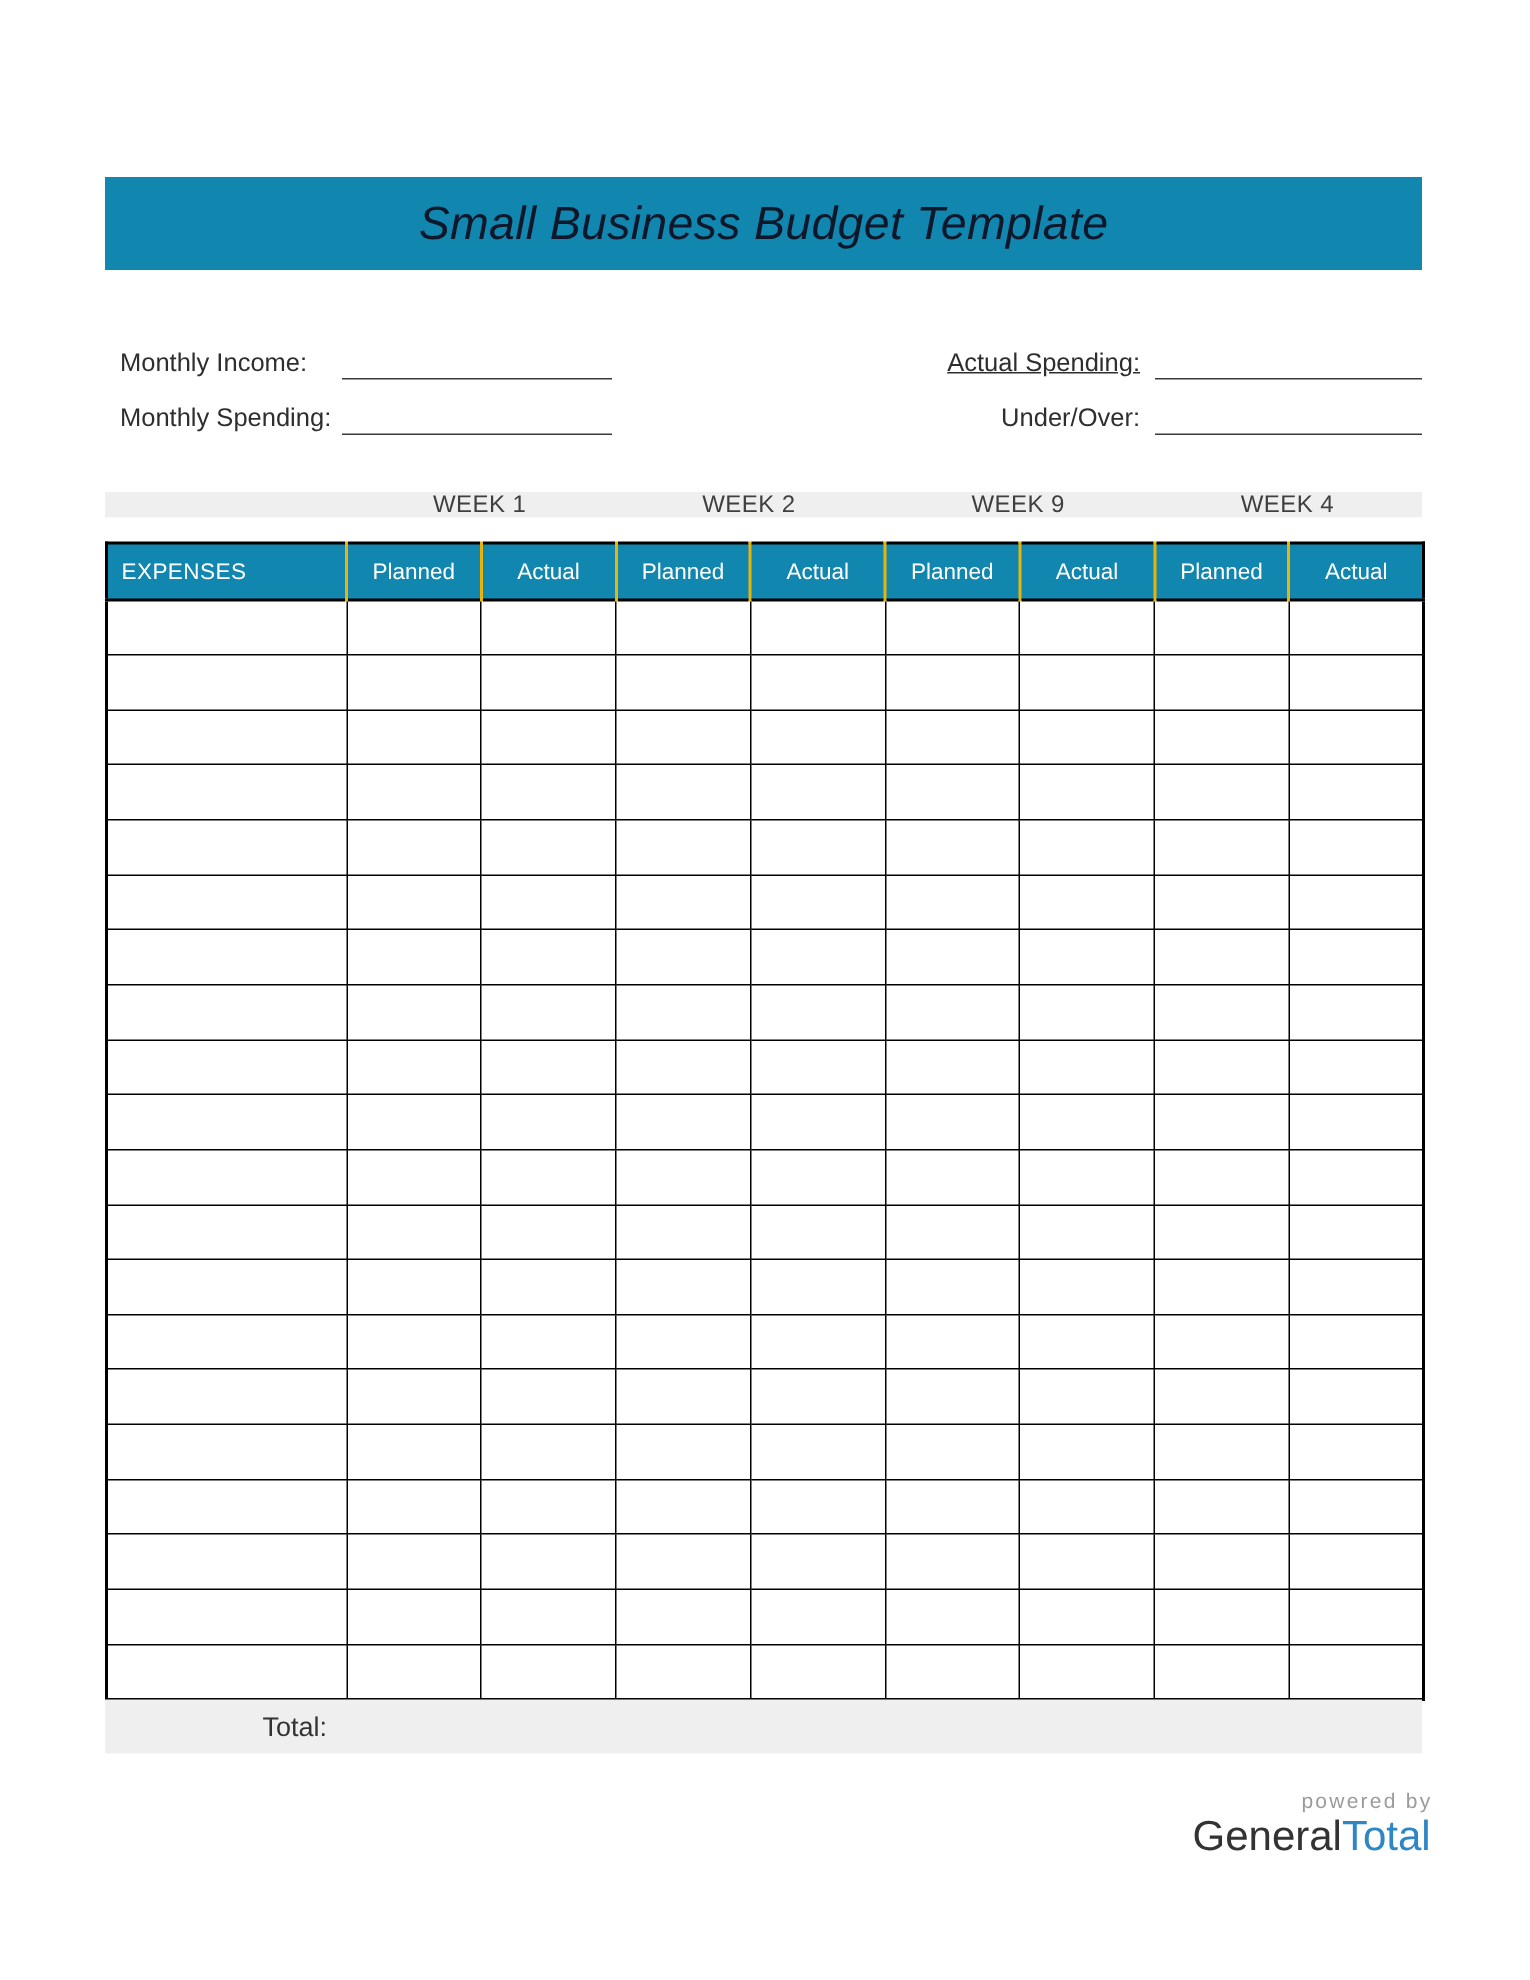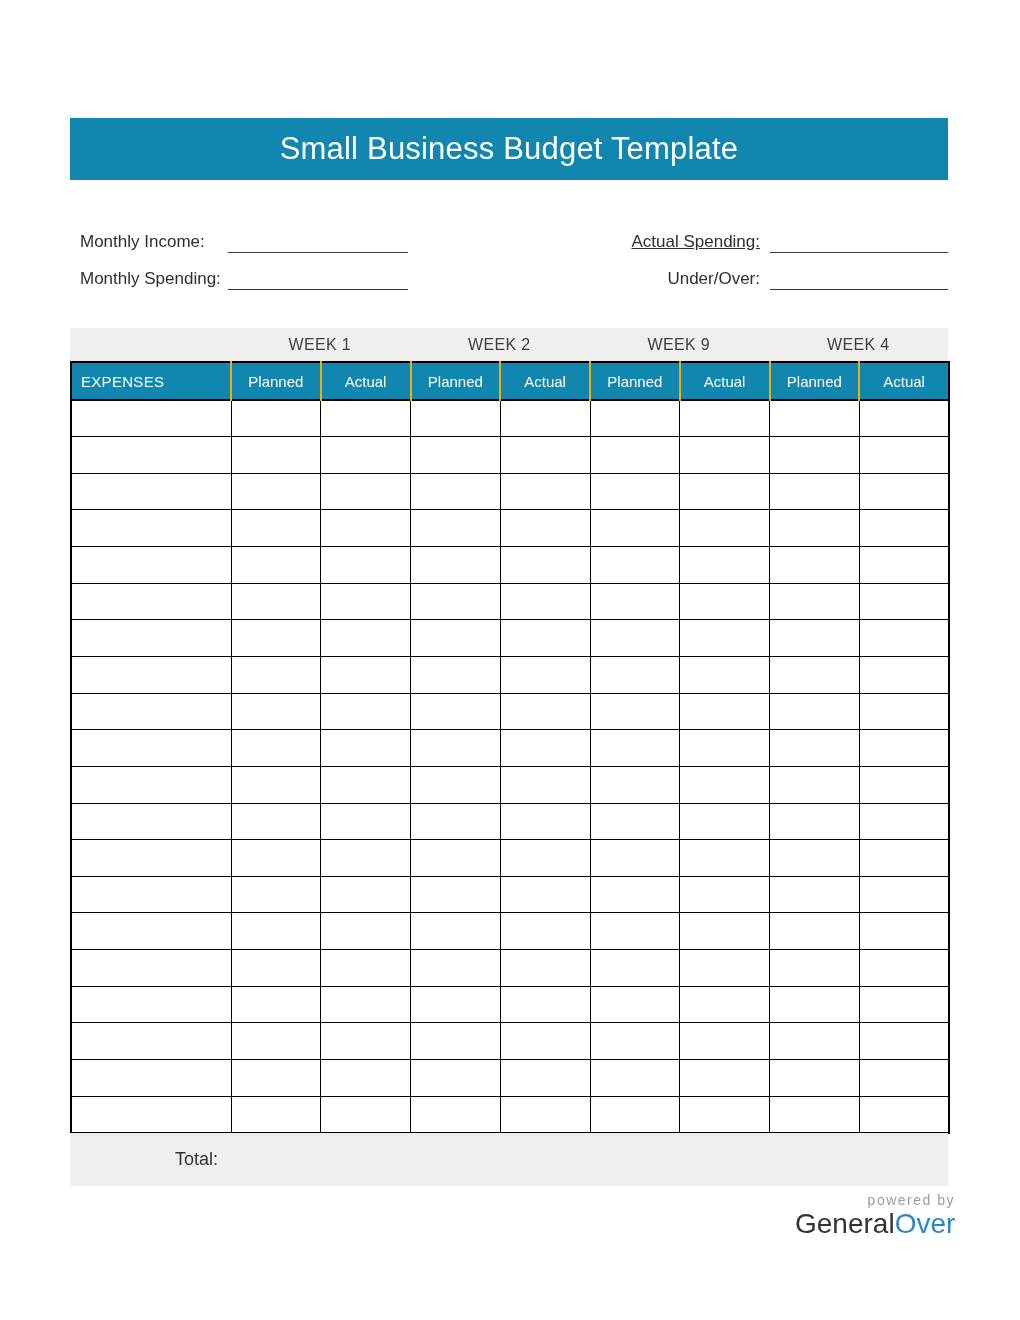--- a/index.html
+++ b/index.html
@@ -21,24 +21,25 @@
 
   
   .title-bar {
     position: absolute;
     left: 70px; top: 118px;
     width: 878px; height: 62px;
     background: var(--teal);
     display: flex; align-items: center; justify-content: center;
   }
   .title-bar span {
-    color: #ffffff;
+    color: #0f172a;
     font-size: 31px;
     font-weight: 400;
     letter-spacing: 0.2px;
+    font-style: italic;
   }
 
   
   .field-label {
     position: absolute;
     font-size: 17px;
     color: var(--text-dark);
     line-height: 19px;
     white-space: nowrap;
   }
@@ -54,21 +55,21 @@
   #under-over-label       { left: 560px; top: 269px; }
   #monthly-income-line    { left: 228px; top: 252px; width: 180px; }
   #planned-spending-line  { left: 228px; top: 289px; width: 180px; }
   #actual-spending-line   { left: 770px; top: 252px; width: 178px; }
   #under-over-line        { left: 770px; top: 289px; width: 178px; }
 
   
   .week-band {
     position: absolute;
     left: 70px; top: 328px;
-    width: 878px; height: 33px;
+    width: 878px; height: 17px;
     background: var(--band-gray);
     display: flex;
     align-items: center;
   }
   .week-spacer { width: 160px; }
   .week-cell {
     width: 179.5px;
     text-align: center;
     font-size: 16px;
     color: #3F3F3F;
@@ -104,21 +105,21 @@
   .budget-table tbody td {
     border: 1px solid var(--border-black);
     height: 36.65px;
     background: #ffffff;
   }
 
   
   .total-band {
     position: absolute;
     left: 70px; top: 1133px;
-    width: 878px; height: 53px;
+    width: 878px; height: 36px;
     background: var(--band-gray);
     display: flex; align-items: center;
   }
   .total-band span {
     margin-left: 105px;
     font-size: 18px;
     color: #333333;
   }
 
   
@@ -419,15 +420,15 @@
     </tbody>
 </table>
 
 <div class="total-band">
   <span>Total:</span>
 </div>
 
 <div class="footer">
   <div class="powered-by">powered by</div>
   <div class="brand">
-    <span class="general">General</span><span class="blue">Over</span>
+    <span class="general">General</span><span class="blue">Total</span>
   </div>
 </div>
 
 </body></html>

